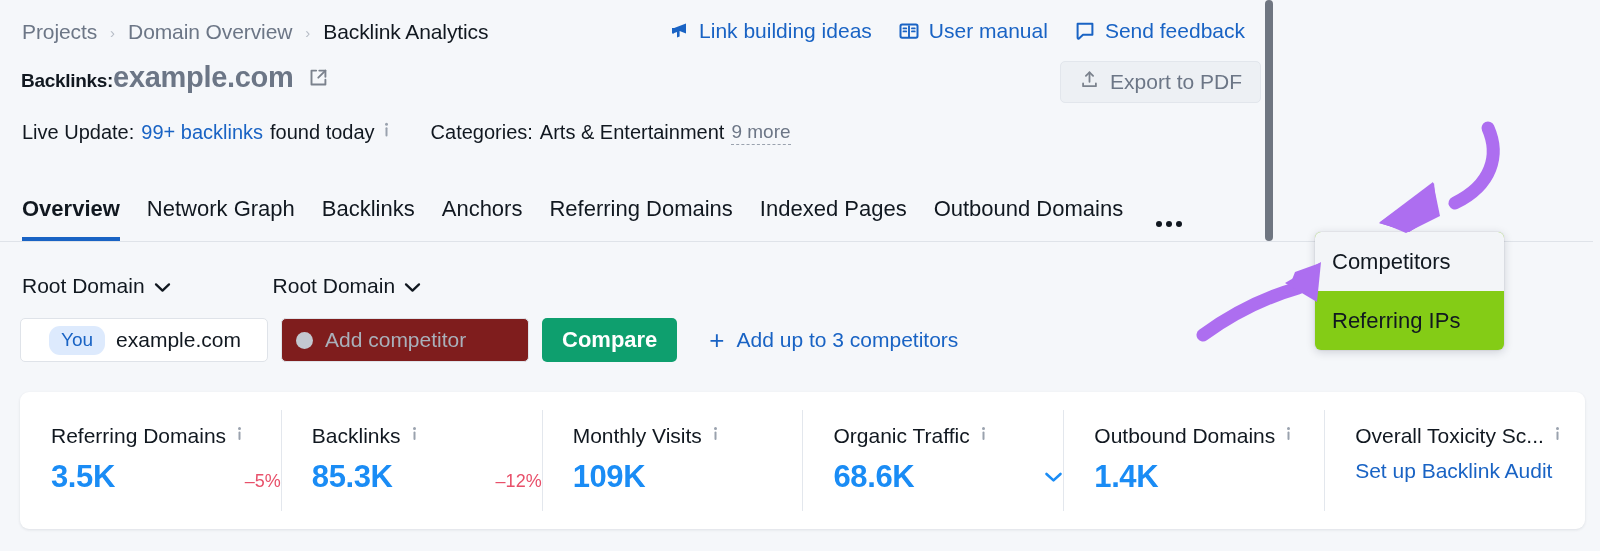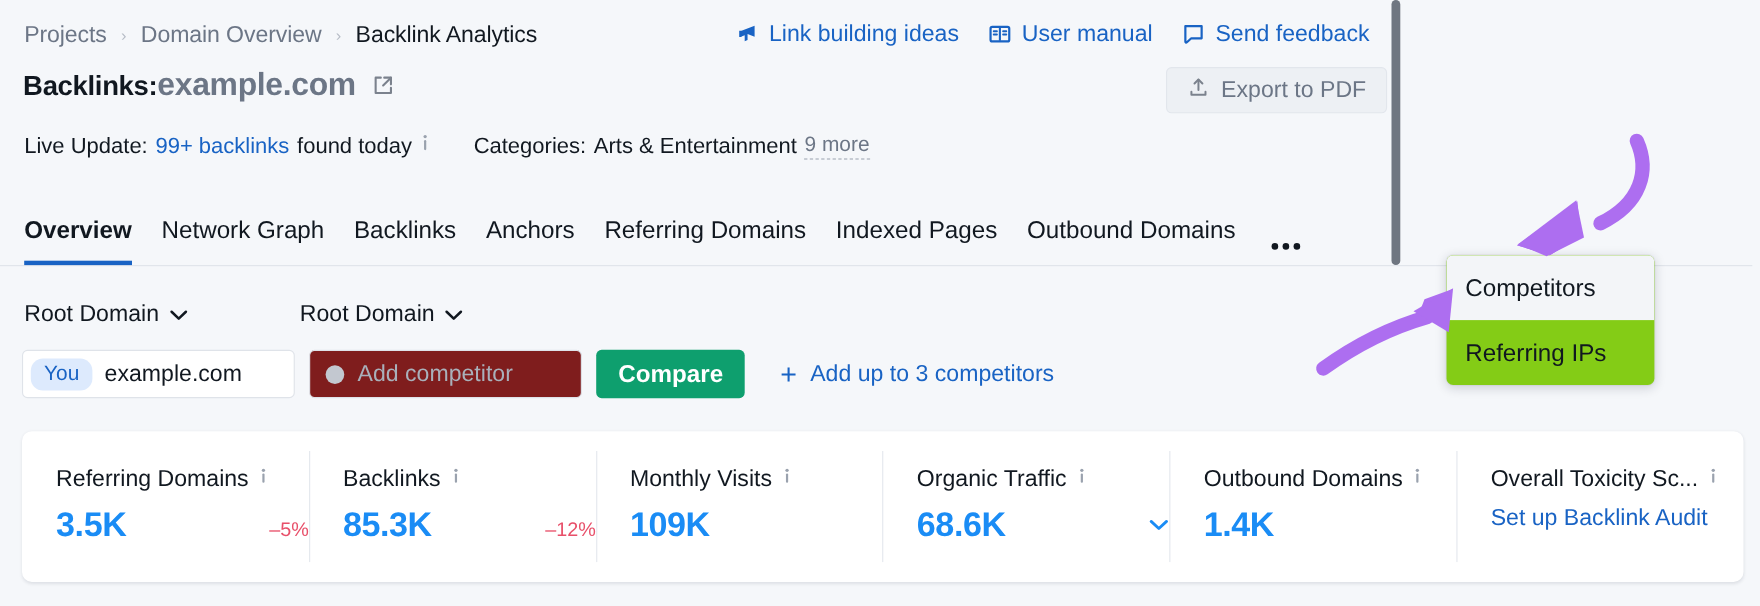--- a/index.html
+++ b/index.html
@@ -26,21 +26,21 @@
   .export-btn {
     position: absolute; right: 20px; top: 61px;
     display: flex; align-items: center; gap: 10px;
     height: 42px; padding: 0 18px;
     background: #edf0f4; border: 1px solid #e2e6ec; border-radius: 5px;
     color: #6c7686; font-size: 21px; cursor: pointer;
   }
 
   
   .page-title { position: absolute; left: 21px; top: 61px; display: flex; align-items: baseline; gap: 0; }
-  .title-main { font-size: 25px; font-weight: bold; color: #111820; letter-spacing: -0.3px; }
+  .title-main { font-size: 19px; font-weight: bold; color: #111820; letter-spacing: -0.3px; }
   .title-domain { font-size: 29px; font-weight: bold; color: #6c7686; letter-spacing: -0.3px; }
   .title-ext { margin-left: 13px; align-self: center; display: inline-flex; cursor: pointer; }
 
   
   .meta-row { position: absolute; left: 22px; top: 120px; display: flex; align-items: center; }
   .meta-item { font-size: 20px; color: #111820; display: flex; align-items: center; gap: 7px; }
   .meta-item .lnk { color: #1963c4; }
   .meta-gap { width: 40px; }
   .more-link { color: #6c7686; font-size: 19px; border-bottom: 1px dashed #9aa2ae; cursor: pointer; padding-bottom: 1px; }
   .info-i { color: #9aa2ae; font-size: 19px; font-style: italic; font-family: "Liberation Serif", serif; cursor: pointer; }
@@ -67,21 +67,21 @@
   
   .sel-row { position: absolute; left: 22px; top: 274px; display: flex; align-items: flex-end; }
   .sel { display: flex; align-items: center; gap: 9px; font-size: 21px; color: #111820; cursor: pointer; }
   .sel.second { margin-left: 102px; }
   .caret { display: inline-block; }
 
   .inputs-row { position: absolute; left: 20px; top: 318px; display: flex; align-items: center; }
   .dom-input {
     width: 248px; height: 44px; background: #fff;
     border: 1px solid #dfe3e9; border-radius: 5px;
-    display: flex; align-items: center; padding: 0 7px; gap: 11px; cursor: text;
+    display: flex; align-items: center; padding: 0 28px; gap: 11px; cursor: text;
   }
   .you-badge { background: #ddeafd; color: #1963c4; font-size: 19px; border-radius: 11px; padding: 3px 12px 4px; }
   .dom-val { font-size: 21px; color: #111820; }
   .comp-input {
     width: 248px; height: 44px; background: #7f1d1d;
     border: 1px solid #dfe3e9; border-radius: 5px;
     display: flex; align-items: center; padding: 0 14px; gap: 12px; margin-left: 13px; cursor: text;
   }
   .comp-dot { width: 17px; height: 17px; border-radius: 50%; background: #c3c8d0; flex: none; }
   .comp-ph { font-size: 21px; color: #a9b0ba; }

